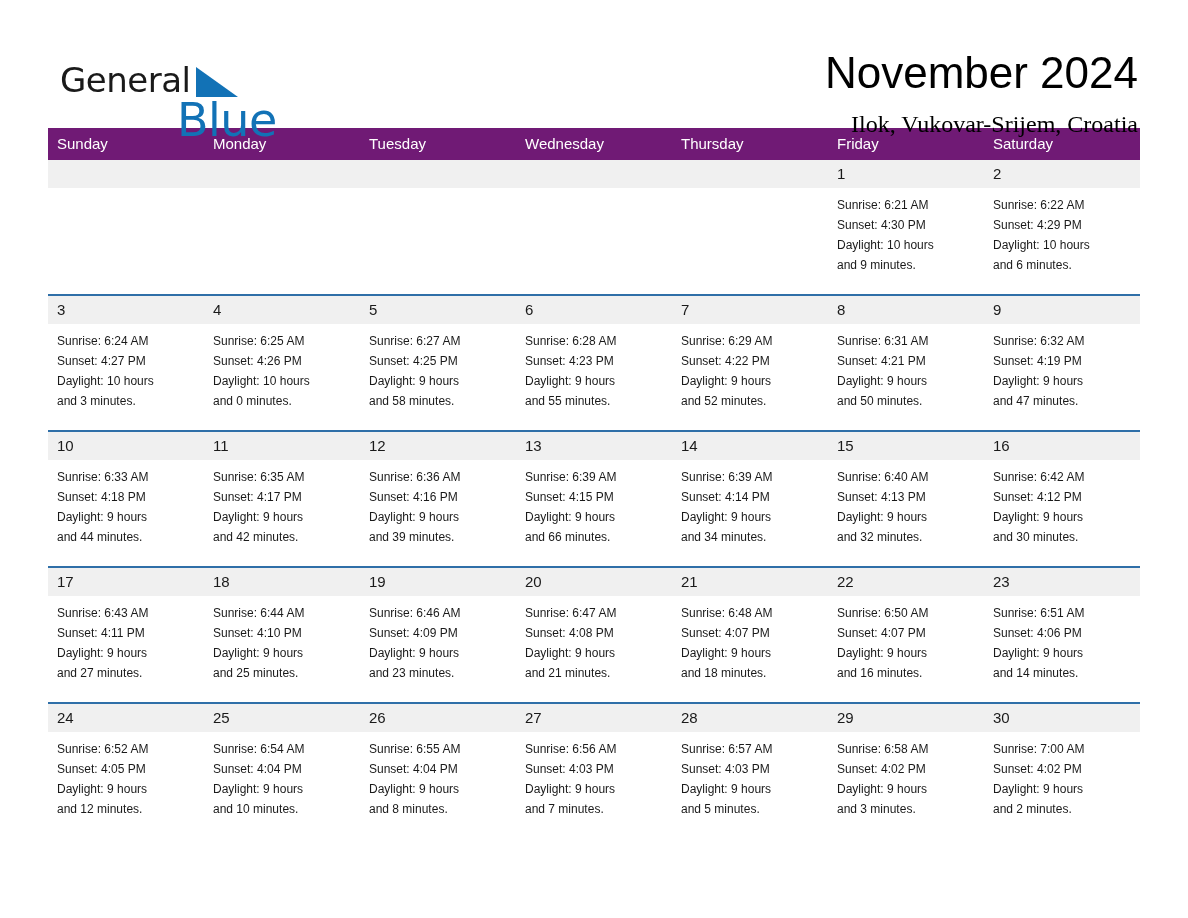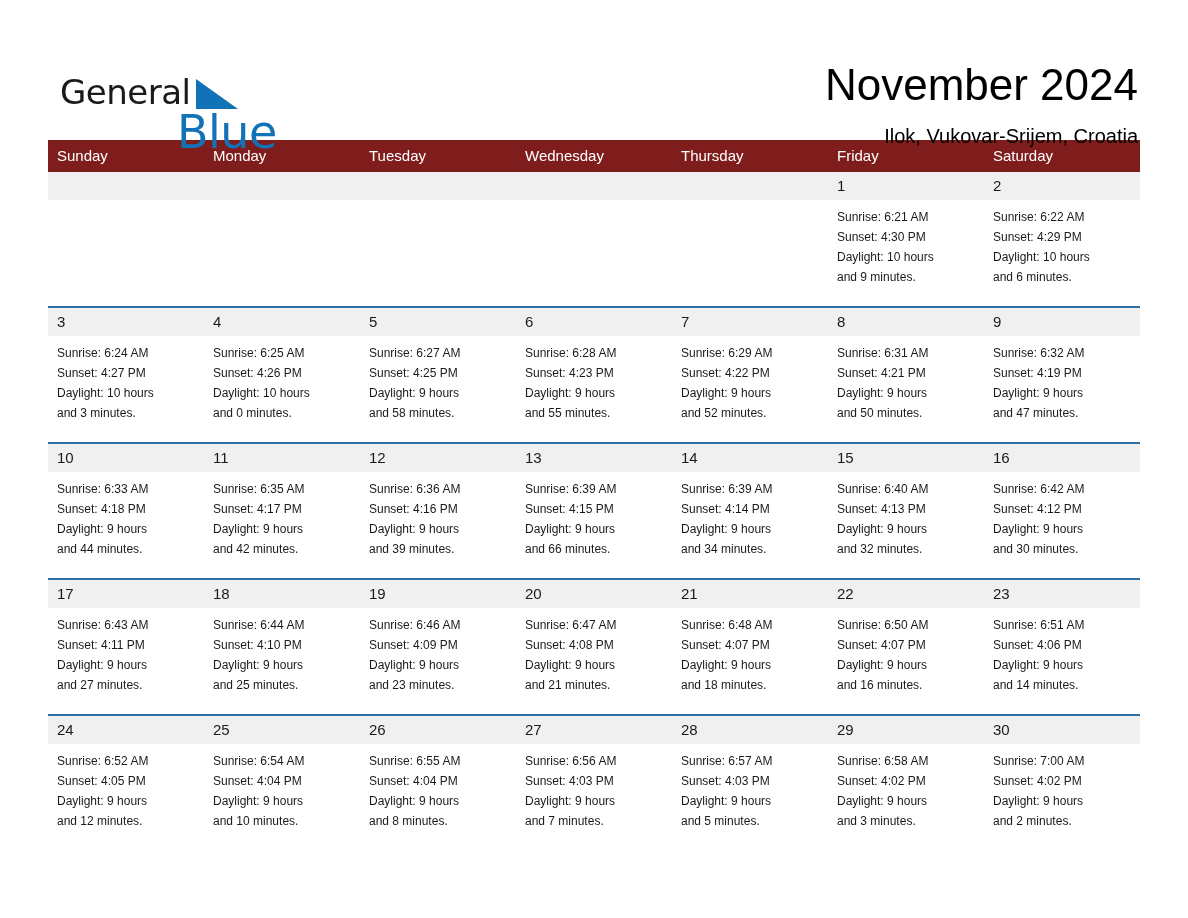--- a/index.html
+++ b/index.html
@@ -12,21 +12,21 @@
     background: #ffffff;
     font-family: "Liberation Sans", sans-serif;
     color: #000000;
     overflow: hidden;
   }
   .page {
     position: relative;
     width: 1188px;
     height: 918px;
     box-sizing: border-box;
-    padding: 16px 48px;
+    padding: 4px 48px;
   }
 
   
   .top {
     display: flex;
     align-items: flex-start;
     justify-content: space-between;
     padding-top: 46px;
     height: 112px;
     box-sizing: border-box;
@@ -72,36 +72,37 @@
     padding-right: 2px;
   }
   .month-title {
     font-size: 44px;
     font-weight: 400;
     color: #000;
     line-height: 46px;
     letter-spacing: 0px;
   }
   .location-title {
-    font-size: 20px;
+    font-size: 24px;
     font-weight: 400;
     color: #000;
     line-height: 30px;
     margin-top: 13px;
+    font-family: Liberation Serif, serif;
   }
 
   
   .calendar {
     width: 1092px;
     border-collapse: collapse;
     table-layout: fixed;
     margin-top: 12px;
   }
   .calendar th {
-    background: #7f1d1d;
+    background: #701a75;
     color: #ffffff;
     font-size: 15px;
     font-weight: 400;
     text-align: left;
     padding: 7px 0 8px 9px;
     height: 16px;
     border: none;
   }
   .calendar td {
     vertical-align: top;

